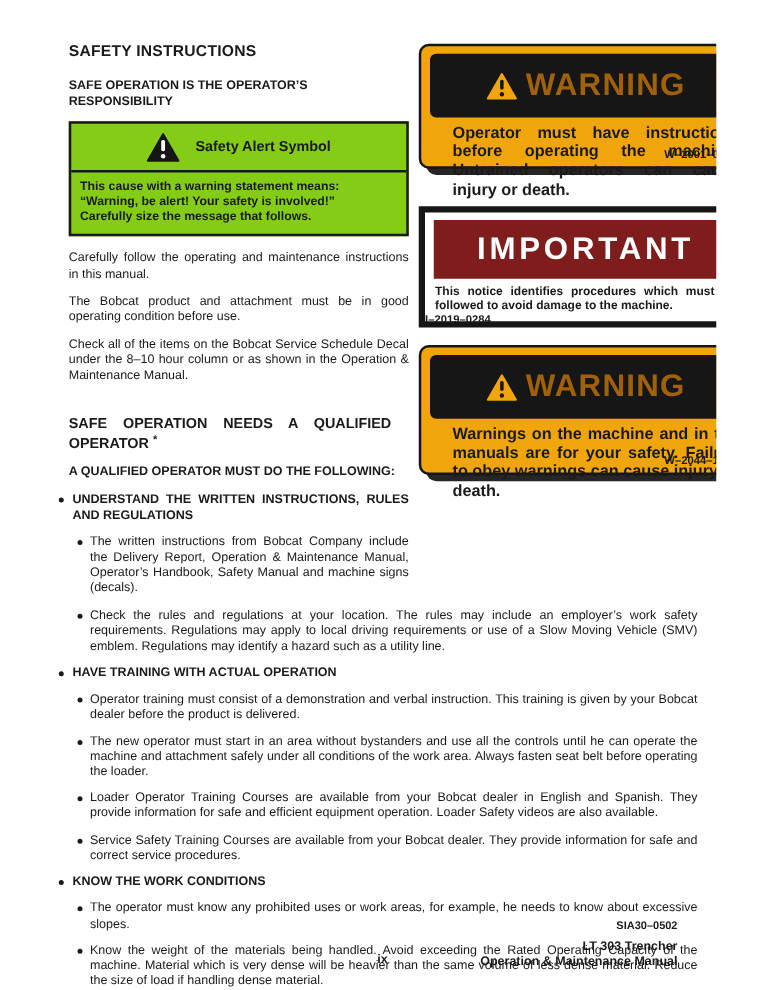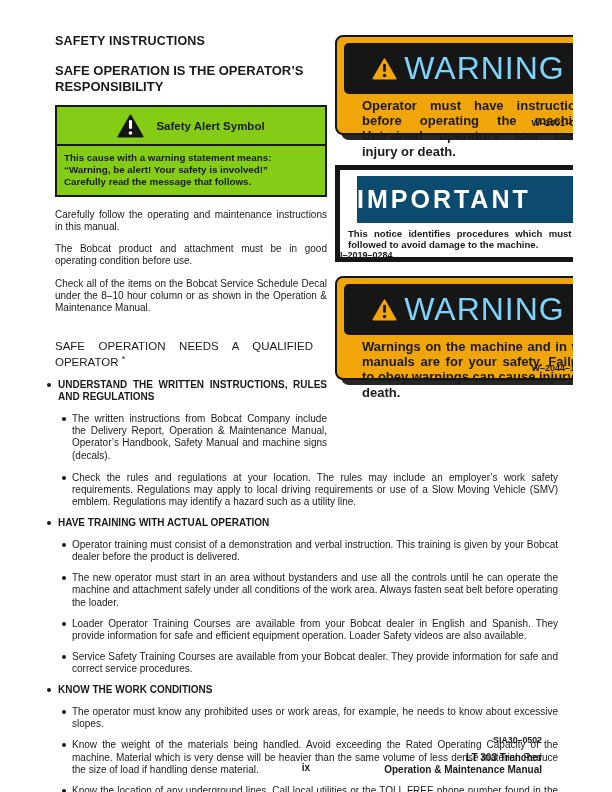--- a/index.html
+++ b/index.html
@@ -5,53 +5,53 @@
   * { margin:0; padding:0; box-sizing:border-box; }
   html,body { background:#ffffff; }
   body { width:612px; height:792px; font-family:"Liberation Sans", sans-serif; color:#1a1a1a; }
   .page { position:relative; width:573px; height:792px; background:#fff; padding:32px 15px 0 55px; overflow:hidden; }
 
   .cols { display:flex; align-items:flex-start; }
   .left-col { width:272px; flex:0 0 272px; }
   .right-col { width:267px; flex:0 0 267px; margin-left:8px; }
 
   h1.doc-title { font-size:12.5px; font-weight:bold; letter-spacing:.2px; margin:2px 0 15px 0; }
-  h2.doc-subtitle { font-size:13px; font-weight:bold; line-height:1.25; margin:0 0 9px 0; width:250px; }
+  h2.doc-subtitle { font-size:10px; font-weight:bold; line-height:1.25; margin:0 0 9px 0; width:250px; }
 
   
   .alert-box { border:2px solid #1a1a1a; margin:0 0 12px 0; background:#84cc16; }
   .alert-box-head { display:flex; align-items:center; justify-content:center; gap:12px; padding:7px 4px 6px 4px; border-bottom:2px solid #1a1a1a; }
   .alert-box-head .label { font-size:11.5px; font-weight:bold; }
   .alert-box-body { padding:6px 7px 7px 7px; font-size:9.8px; font-weight:bold; line-height:1.24; }
 
   p.body-p { font-size:10px; line-height:1.22; text-align:justify; margin:0 0 10px 0; }
 
-  h2.section-heading { font-size:11.5px; font-weight:normal; line-height:1.25; text-align:justify; margin:25px 0 10px 0; width:258px; }
+  h2.section-heading { font-size:11.5px; font-weight:bold; line-height:1.25; text-align:justify; margin:25px 0 10px 0; width:258px; }
   h2.section-heading sup { font-size:9px; vertical-align:4px; }
   .subhead { font-size:10px; font-weight:bold; margin:0 0 11px 0; }
 
   
   .b1 { position:relative; padding-left:13px; margin-left:-10px; margin-bottom:9px; font-size:10px; font-weight:bold; line-height:1.25; text-align:justify; }
   .b2 { position:relative; padding-left:12px; margin-left:5px; margin-bottom:9px; font-size:10px; line-height:1.22; text-align:justify; }
   .b1::before, .b2::before { content:""; position:absolute; left:2px; top:4px; width:4px; height:4px; border-radius:50%; background:#1a1a1a; }
   .full-section { margin-top:1px; }
   .it { font-style:italic; }
 
   
   .warn-box { position:relative; width:267px; background:#F0A50A; border:2px solid #161616; border-radius:8px;
               box-shadow:6px 5px 0 #262626; }
   .warn-box.first { height:100px; margin-top:3px; }
   .warn-box.second { height:104px; margin-top:14px; }
   .warn-head { display:flex; align-items:center; justify-content:center; gap:7px; background:#161616; border-radius:5px; margin:6px 7px 3px 7px; height:51px; }
-  .warn-word { color:#7dd3fc; font-size:32px; font-weight:normal; letter-spacing:1px; }
+  .warn-word { color:#a16207; font-size:25px; font-weight:bold; letter-spacing:1px; }
   .warn-body { padding:1px 9px 0 25px; font-size:13px; font-weight:bold; line-height:1.17; text-align:justify; }
   .warn-code { position:absolute; right:10px; bottom:5px; font-size:9px; font-weight:bold; }
 
   .imp-box { position:relative; width:267px; height:97px; background:#fff; border:5px solid #161616; margin-top:30px; }
-  .imp-head { display:flex; align-items:center; justify-content:flex-start; background:#0c4a6e; margin:6px 7px 5px 17px; height:47px; }
+  .imp-head { display:flex; align-items:center; justify-content:center; background:#7f1d1d; margin:6px 7px 5px 7px; height:47px; }
   .imp-word { color:#ffffff; font-size:25px; font-weight:bold; letter-spacing:3px; }
   .imp-body { padding:0 8px; font-size:9.6px; font-weight:bold; line-height:1.17; text-align:justify; }
   .imp-code { padding-right:8px; font-size:9px; font-weight:bold; margin-top:0; }
 
   
   .form-code { position:absolute; top:735px; right:31px; font-size:8.8px; font-weight:bold; }
   .page-number { position:absolute; top:762px; left:0; width:612px; text-align:center; font-size:10px; font-weight:bold; }
   .doc-id { position:absolute; top:752px; right:31px; text-align:right; font-size:10px; font-weight:bold; line-height:1.18; }
 
   .tri-svg { display:block; }
@@ -74,29 +74,30 @@
               <path d="M30 3 L57 50 L3 50 Z" fill="#161616" stroke="#161616" stroke-width="4" stroke-linejoin="round"></path>
               <rect x="26.6" y="13" width="6.8" height="20" rx="3" fill="#ffffff"></rect>
               <circle cx="30" cy="42" r="4" fill="#ffffff"></circle>
             </svg>
           </span>
           <span class="label">Safety Alert Symbol</span>
         </div>
         <div class="alert-box-body">
           <div>This cause with a warning statement means:</div>
           <div>“Warning, be alert! Your safety is involved!”</div>
-          <div>Carefully read the message that follows.</div>
+          <div>Carefully size the message that follows.</div>
         </div>
       </div>
 
       <p class="body-p">Carefully follow the operating and maintenance instructions in this manual.</p>
       <p class="body-p">The Bobcat product and attachment must be in good operating condition before use.</p>
       <p class="body-p">Check all of the items on the Bobcat Service Schedule Decal under the 8–10 hour column or as shown in the Operation &amp; Maintenance Manual.</p>
 
       <h2 class="section-heading"><span>SAFE OPERATION NEEDS A QUALIFIED OPERATOR</span> <sup>*</sup></h2>
+      <div class="subhead">A QUALIFIED OPERATOR MUST DO THE FOLLOWING:</div>
 
       <div class="b1">UNDERSTAND THE WRITTEN INSTRUCTIONS, RULES AND REGULATIONS</div>
       <div class="b2">The written instructions from Bobcat Company include the Delivery Report, Operation &amp; Maintenance Manual, Operator’s Handbook, Safety Manual and machine signs (decals).</div>
     </div>
 
     <div class="right-col">
 
       <div class="warn-box first">
         <div class="warn-head">
           <span>

